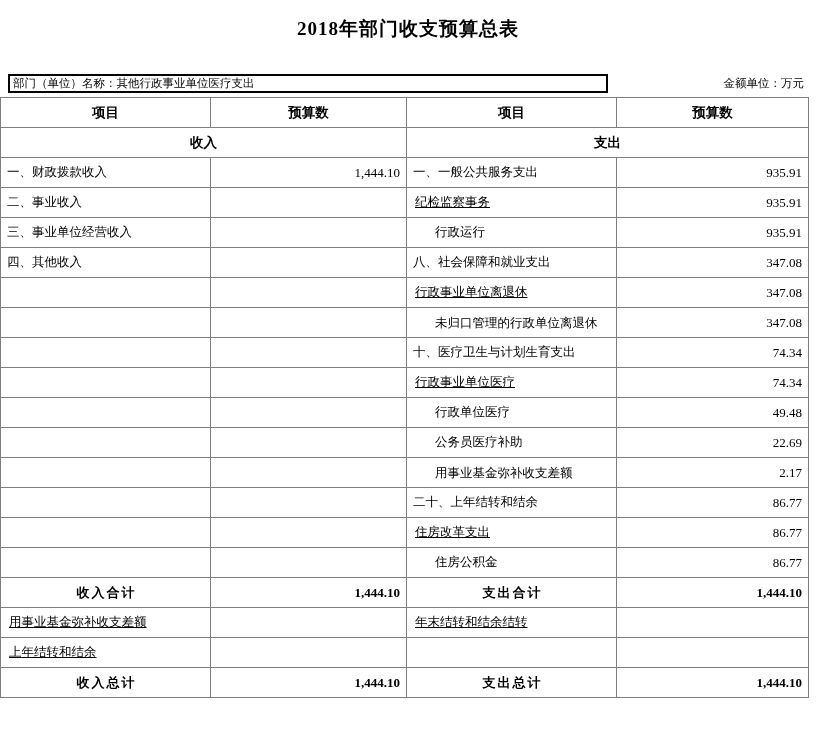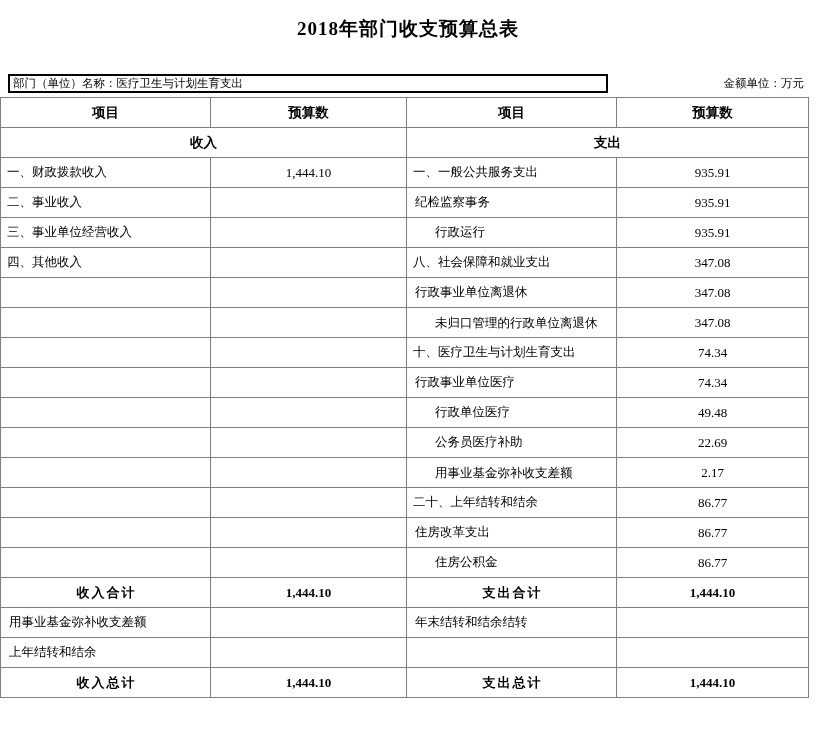--- a/index.html
+++ b/index.html
@@ -85,25 +85,25 @@
     text-align: center;
     font-weight: bold;
     font-size: 13.5px;
     height: 28px;
   }
   .lbl {
     text-align: left;
     font-size: 12.5px;
     white-space: nowrap;
   }
-  .lbl.i1 { padding-left: 8px; }
+  .lbl.i1 { padding-left: 8px; text-decoration: underline; }
   .lbl.i2 { padding-left: 28px; }
   .lbl.wrap { white-space: normal; line-height: 14px; margin-top: 20px; }
   .num {
-    text-align: center;
+    text-align: right;
     font-family: "Liberation Serif", serif;
     font-size: 13px;
     padding-right: 8px;
   }
   .total .lbl, .total .lbl.i1 {
     text-align: center;
     font-weight: bold;
     font-size: 13px;
     letter-spacing: 2px;
     padding-left: 8px;
@@ -113,21 +113,21 @@
   }
 </style>
 </head>
 <body>
 
 <div id="page">
 
   <div class="title">2018年部门收支预算总表</div>
 
   <div class="meta-row">
-    <div class="dept-box">部门（单位）名称：医疗卫生与计划生育支出</div>
+    <div class="dept-box">部门（单位）名称：其他行政事业单位医疗支出</div>
     <div class="unit-note">金额单位：万元</div>
   </div>
 
   <table class="budget">
     <colgroup>
       <col class="col-a">
         <col class="col-b">
         <col class="col-c">
         <col class="col-d">
     </colgroup>

